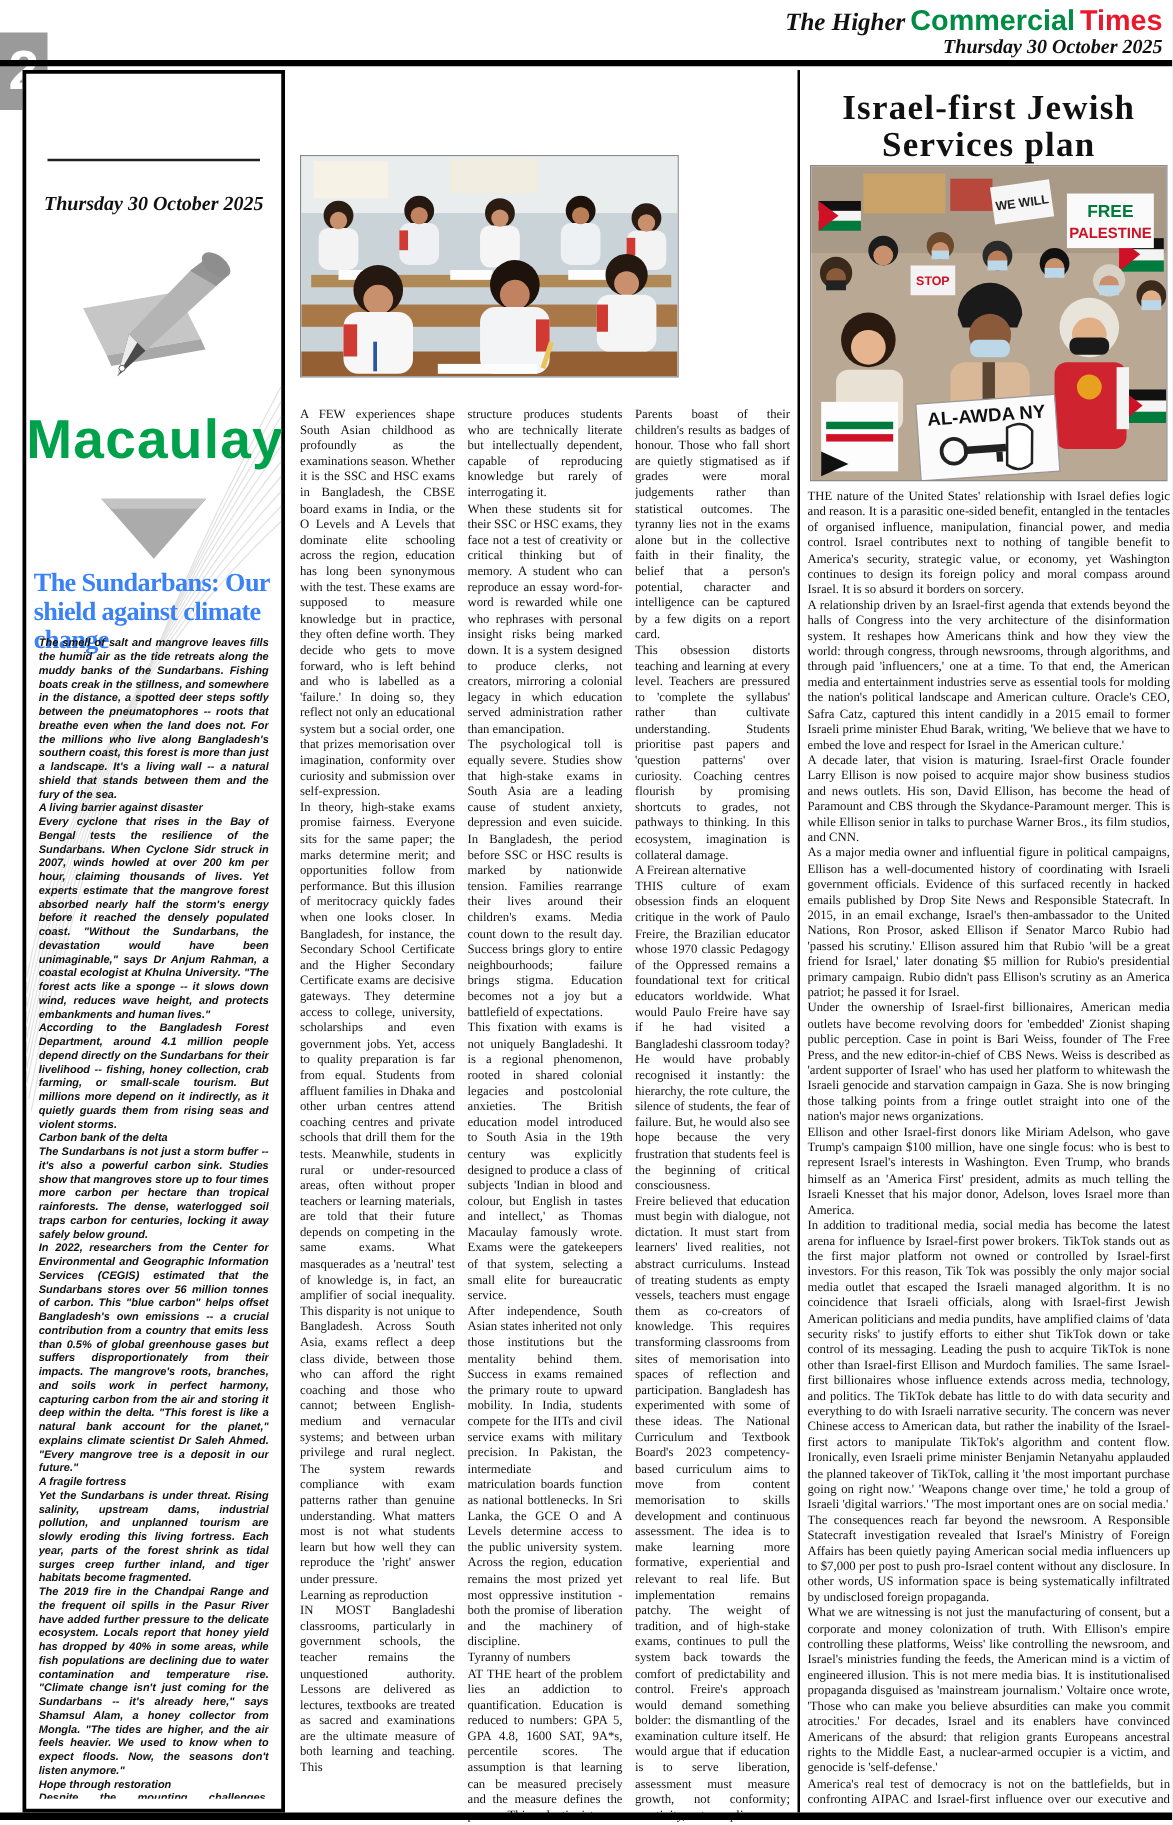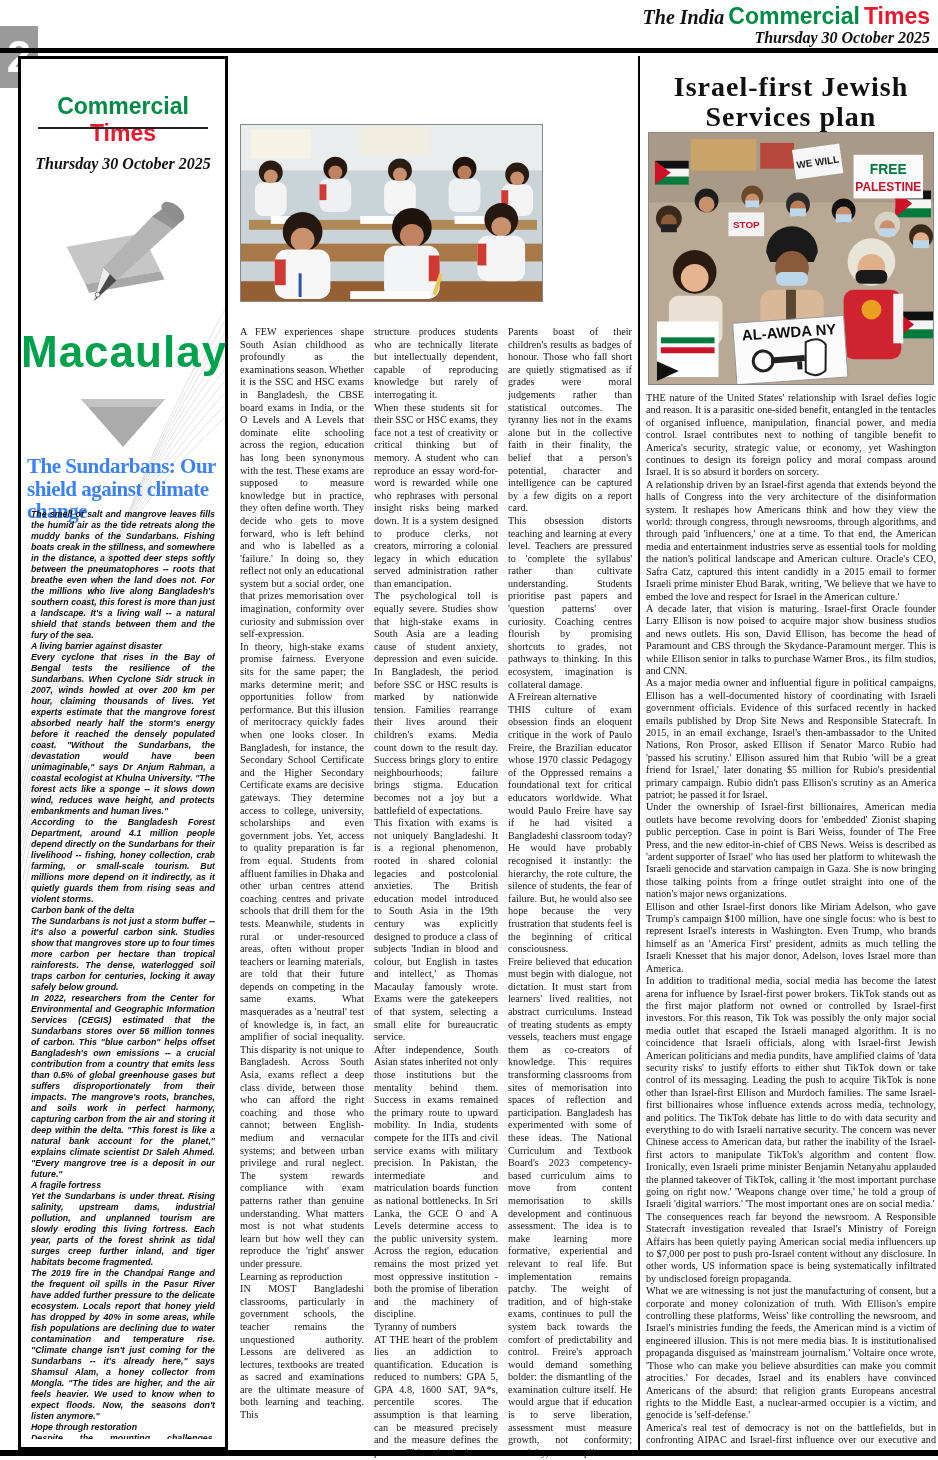--- a/index.html
+++ b/index.html
@@ -58,21 +58,21 @@
   .isr-body{left:646px;top:392px;width:290px;height:1054px;font-size:10.2px;line-height:12.4px;}
 </style>
 </head>
 <body>
 
 <div class="page">
 
   <div class="abs pagenum">2</div>
   <div class="abs masthead">
     <div>
-      <span class="mh-daily">The India</span>
+      <span class="mh-daily">The Higher</span>
       <span class="mh-commercial">Commercial</span>
       <span class="mh-times">Times</span>
     </div>
     <div class="mh-date">Thursday 30 October 2025</div>
   </div>
   <div class="abs top-rule"></div>
 
   <div class="abs sidebar">
     <svg class="abs sb-swoosh" viewBox="0 0 204 620" preserveAspectRatio="none">
       <g fill="none" stroke="#e2e2e2" stroke-width="1">
@@ -81,24 +81,20 @@
         <path d="M204,44 C122,176 54,312 0,580"></path>
           <path d="M204,56 C118,184 50,318 0,568"></path>
         <path d="M204,68 C114,192 46,324 0,556"></path>
           <path d="M204,80 C110,200 42,330 0,544"></path>
         <path d="M204,92 C106,208 38,336 0,532"></path>
           <path d="M204,104 C102,216 34,342 0,520"></path>
         <path d="M204,116 C98,224 30,348 0,508"></path>
           <path d="M204,128 C94,232 26,354 0,496"></path>
       </g>
     </svg>
-    <div class="abs sb-logo">
-      <span class="g">Commercial</span>
-      <span class="r">Times</span>
-    </div>
     <div class="abs sb-underline"></div>
     <div class="abs sb-date">Thursday 30 October 2025</div>
     <svg class="abs sb-pen" viewBox="0 0 170 130">
       <polygon points="25,62 105,48 125,88 45,102" fill="#c6c6c6"></polygon>
       <polygon points="45,102 125,88 129,97 49,111" fill="#a8a8a8"></polygon>
       <polygon points="116,30 132,18 148,34 78,98 64,84" fill="#b4b4b4"></polygon>
       <polygon points="116,30 132,18 148,34 138,43" fill="#939393"></polygon>
       <ellipse cx="138" cy="25" rx="14" ry="8" fill="#8e8e8e" transform="rotate(38 138 25)"></ellipse>
       <polygon points="64,84 78,98 54,120" fill="#4a4a4a"></polygon>
       <polygon points="64,84 71,91 54,120" fill="#ececec"></polygon>

